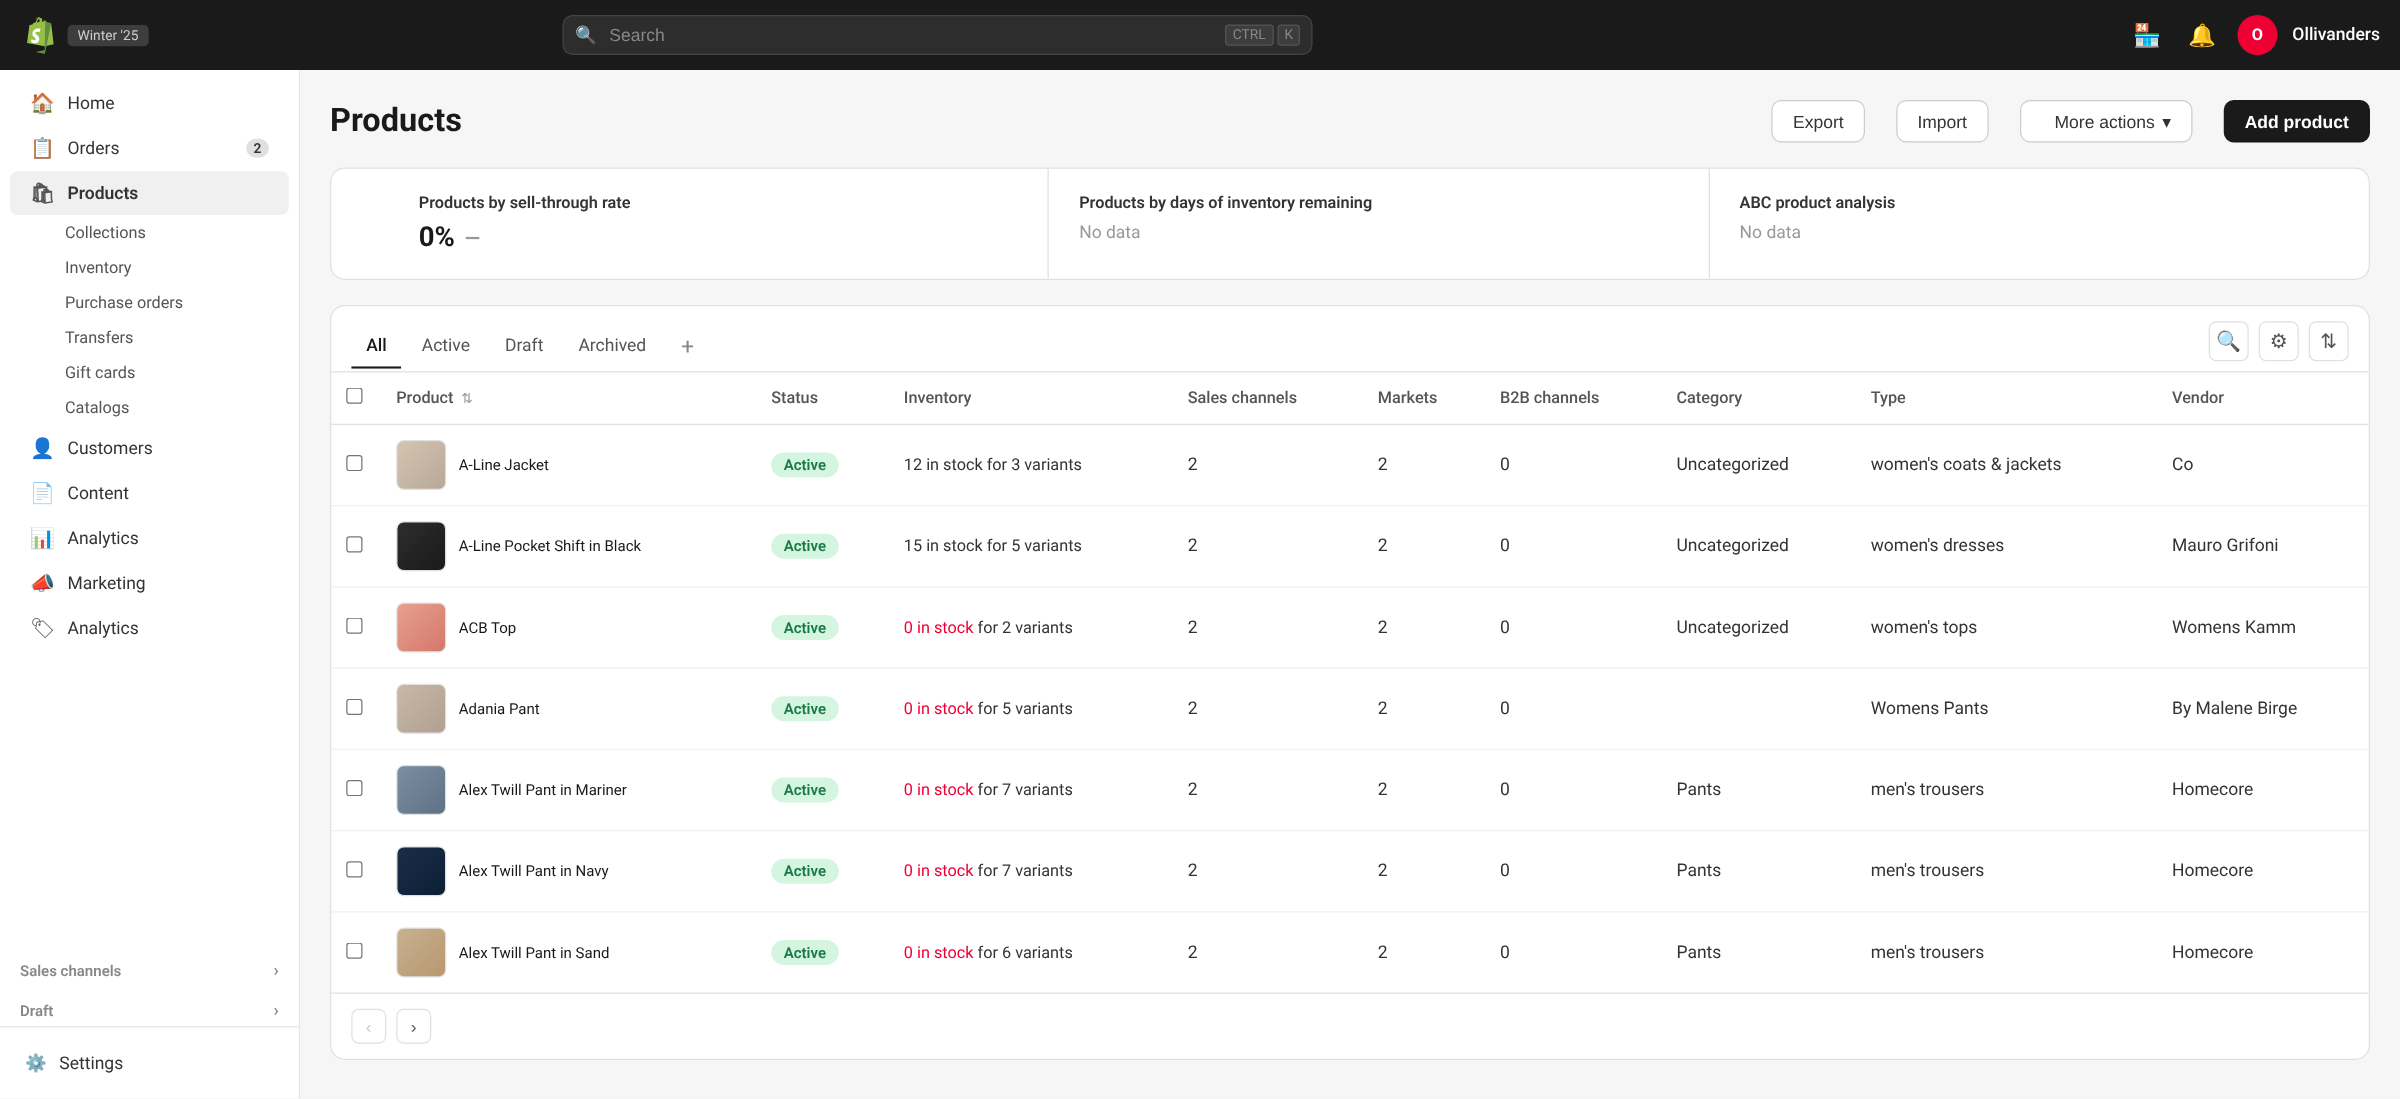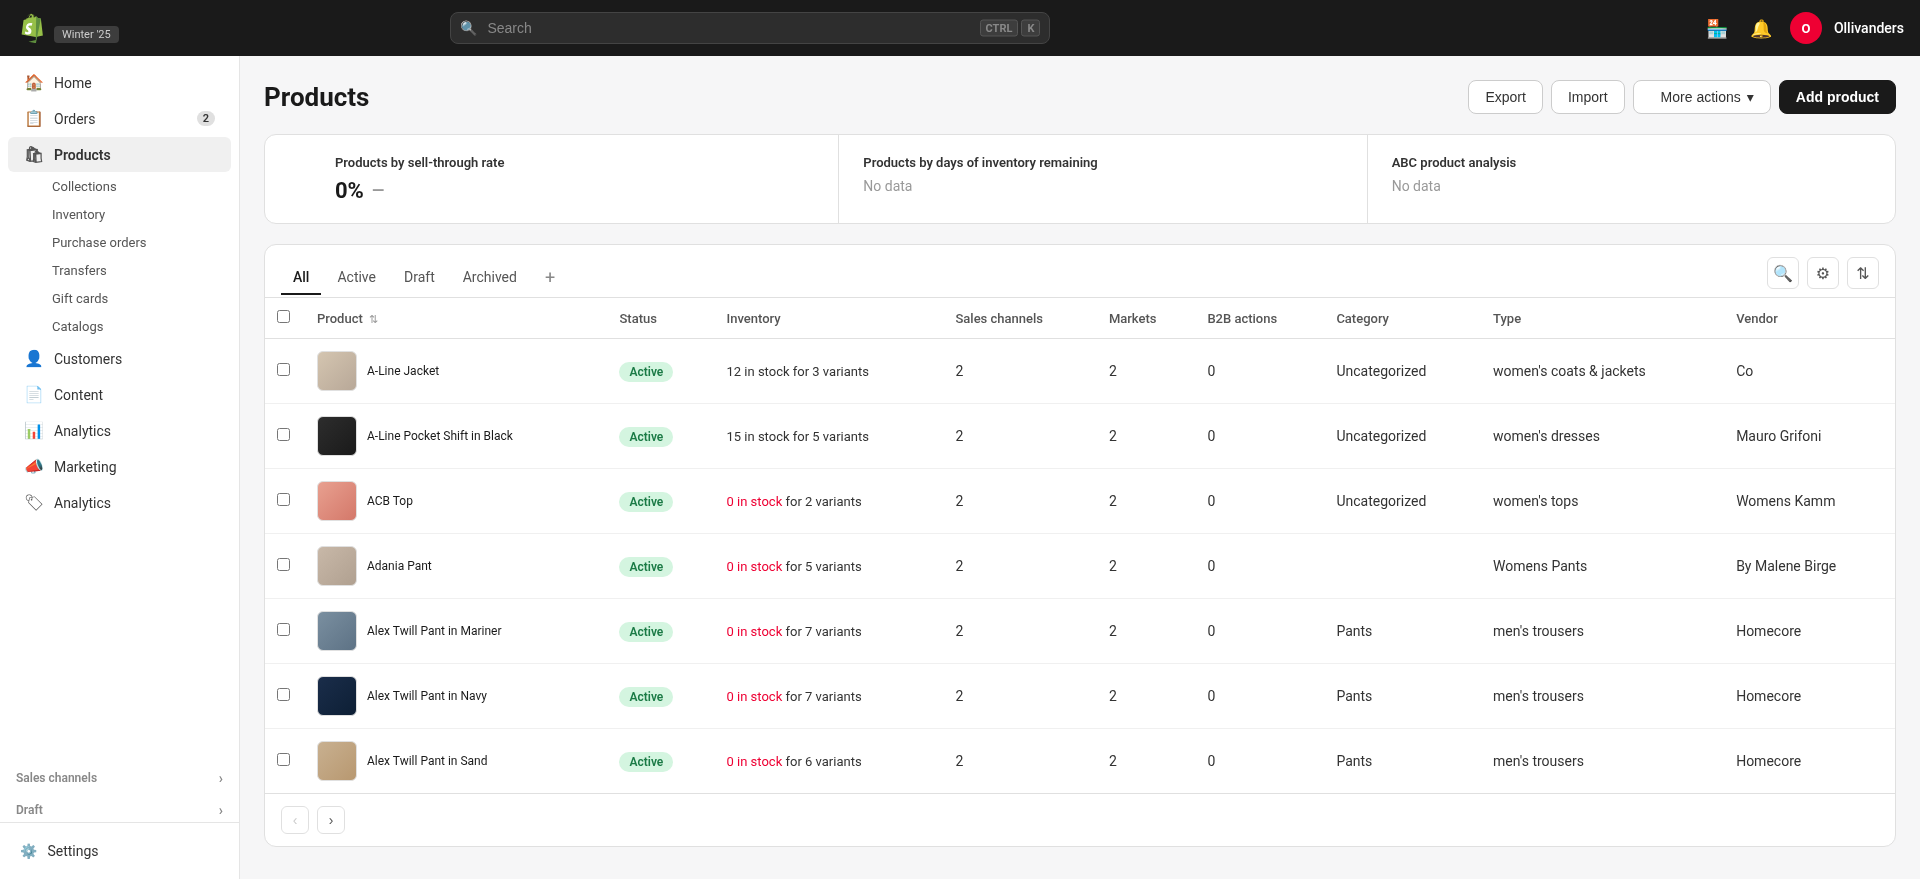--- a/index.html
+++ b/index.html
@@ -1,27 +1,27 @@
 <!DOCTYPE html>
 <html><head>
   <meta charset="utf-8">
   <style>
     * { box-sizing: border-box; margin: 0; padding: 0; }
     body { font-family: -apple-system, BlinkMacSystemFont, 'Segoe UI', Roboto, sans-serif; background: #f1f1f1; color: #1a1a1a; font-size: 14px; display: flex; flex-direction: column; height: 100vh; overflow: hidden; }
 
     
     .topbar { background: #1a1a1a; height: 56px; display: flex; align-items: center; padding: 0 16px; gap: 12px; flex-shrink: 0; }
-    .topbar-logo { display: flex; align-items: flex-end; gap: 8px; }
+    .topbar-logo { display: flex; align-items: center; gap: 8px; }
     .shopify-logo { width: 30px; height: 30px; }
     .winter-badge { background: #3d3d3d; color: #ccc; font-size: 11px; padding: 2px 8px; border-radius: 4px; }
     .topbar-search { flex: 1; max-width: 600px; margin: 0 auto; position: relative; }
     .topbar-search input { width: 100%; background: #2d2d2d; border: 1px solid #444; border-radius: 8px; color: #ccc; padding: 7px 12px 7px 36px; font-size: 14px; outline: none; }
     .topbar-search input::placeholder { color: #888; }
     .search-icon-topbar { position: absolute; left: 10px; top: 50%; transform: translateY(-50%); color: #888; font-size: 14px; }
-    .ctrl-k { position: absolute; right: 10px; top: 50%; transform: translateY(-50%); display: flex; gap: 3px; font-weight: bold; }
+    .ctrl-k { position: absolute; right: 10px; top: 50%; transform: translateY(-50%); display: flex; gap: 3px; }
     .ctrl-k span { background: #3d3d3d; color: #888; font-size: 11px; padding: 1px 5px; border-radius: 3px; border: 1px solid #555; }
     .topbar-actions { display: flex; align-items: center; gap: 12px; margin-left: auto; }
     .topbar-icon { color: #ccc; font-size: 18px; cursor: pointer; width: 32px; height: 32px; display: flex; align-items: center; justify-content: center; border-radius: 50%; }
     .avatar { width: 32px; height: 32px; border-radius: 50%; background: #e03; color: white; font-size: 13px; font-weight: bold; display: flex; align-items: center; justify-content: center; cursor: pointer; }
     .store-name { color: #fff; font-size: 14px; font-weight: 500; }
 
     
     .app-body { display: flex; flex: 1; overflow: hidden; }
 
     
@@ -40,21 +40,21 @@
     .non-transferable { display: flex; align-items: center; gap: 8px; padding: 8px 12px; background: #f0f9ff; border-radius: 6px; cursor: pointer; }
     .nt-dot { width: 8px; height: 8px; border-radius: 50%; background: #0070f3; flex-shrink: 0; }
     .nt-label { color: #0070f3; font-size: 13px; font-weight: 500; }
 
     
     .main { flex: 1; overflow-y: auto; padding: 24px; background: #f6f6f7; }
 
     
     .page-header { display: flex; align-items: center; justify-content: space-between; margin-bottom: 20px; }
     .page-title { font-size: 26px; font-weight: 700; color: #1a1a1a; }
-    .header-actions { display: flex; gap: 8px; align-items: flex-end; margin-left: 16px; }
+    .header-actions { display: flex; gap: 25px; align-items: flex-end; margin-left: 16px; }
     .btn { padding: 8px 16px; border-radius: 8px; font-size: 14px; font-weight: 500; cursor: pointer; border: 1px solid #ccc; background: #fff; color: #333; display: flex; align-items: center; gap: 6px; }
     .btn-primary { background: #1a1a1a; color: #fff; border-color: #1a1a1a; font-weight: 600; }
     .btn-more { background: #fff; padding-left: 27px; }
 
     
     .analytics-cards { display: flex; background: #fff; border: 1px solid #e0e0e0; border-radius: 12px; margin-bottom: 20px; overflow: hidden; padding-left: 46px; }
     .analytics-card { flex: 1; padding: 20px 24px; border-right: 1px solid #e0e0e0; }
     .analytics-card:last-child { border-right: none; }
     .card-title { font-size: 13px; color: #333; font-weight: 600; margin-bottom: 8px; }
     .card-value { font-size: 22px; font-weight: 700; color: #1a1a1a; display: flex; align-items: center; gap: 8px; }
@@ -253,21 +253,21 @@
               <input type="checkbox" style="">
             </th>
             <th class="product-col sortable">
               <span>Product</span>
               <span class="sort-icon">⇅</span>
             </th>
             <th>Status</th>
             <th>Inventory</th>
             <th>Sales channels</th>
             <th>Markets</th>
-            <th>B2B actions</th>
+            <th>B2B channels</th>
             <th>Category</th>
             <th>Type</th>
             <th>Vendor</th>
           </tr>
         </thead>
         <tbody id="products-tbody">
         <tr>
               <td><input type="checkbox" style=""></td>
               <td>
       <div class="product-cell">

